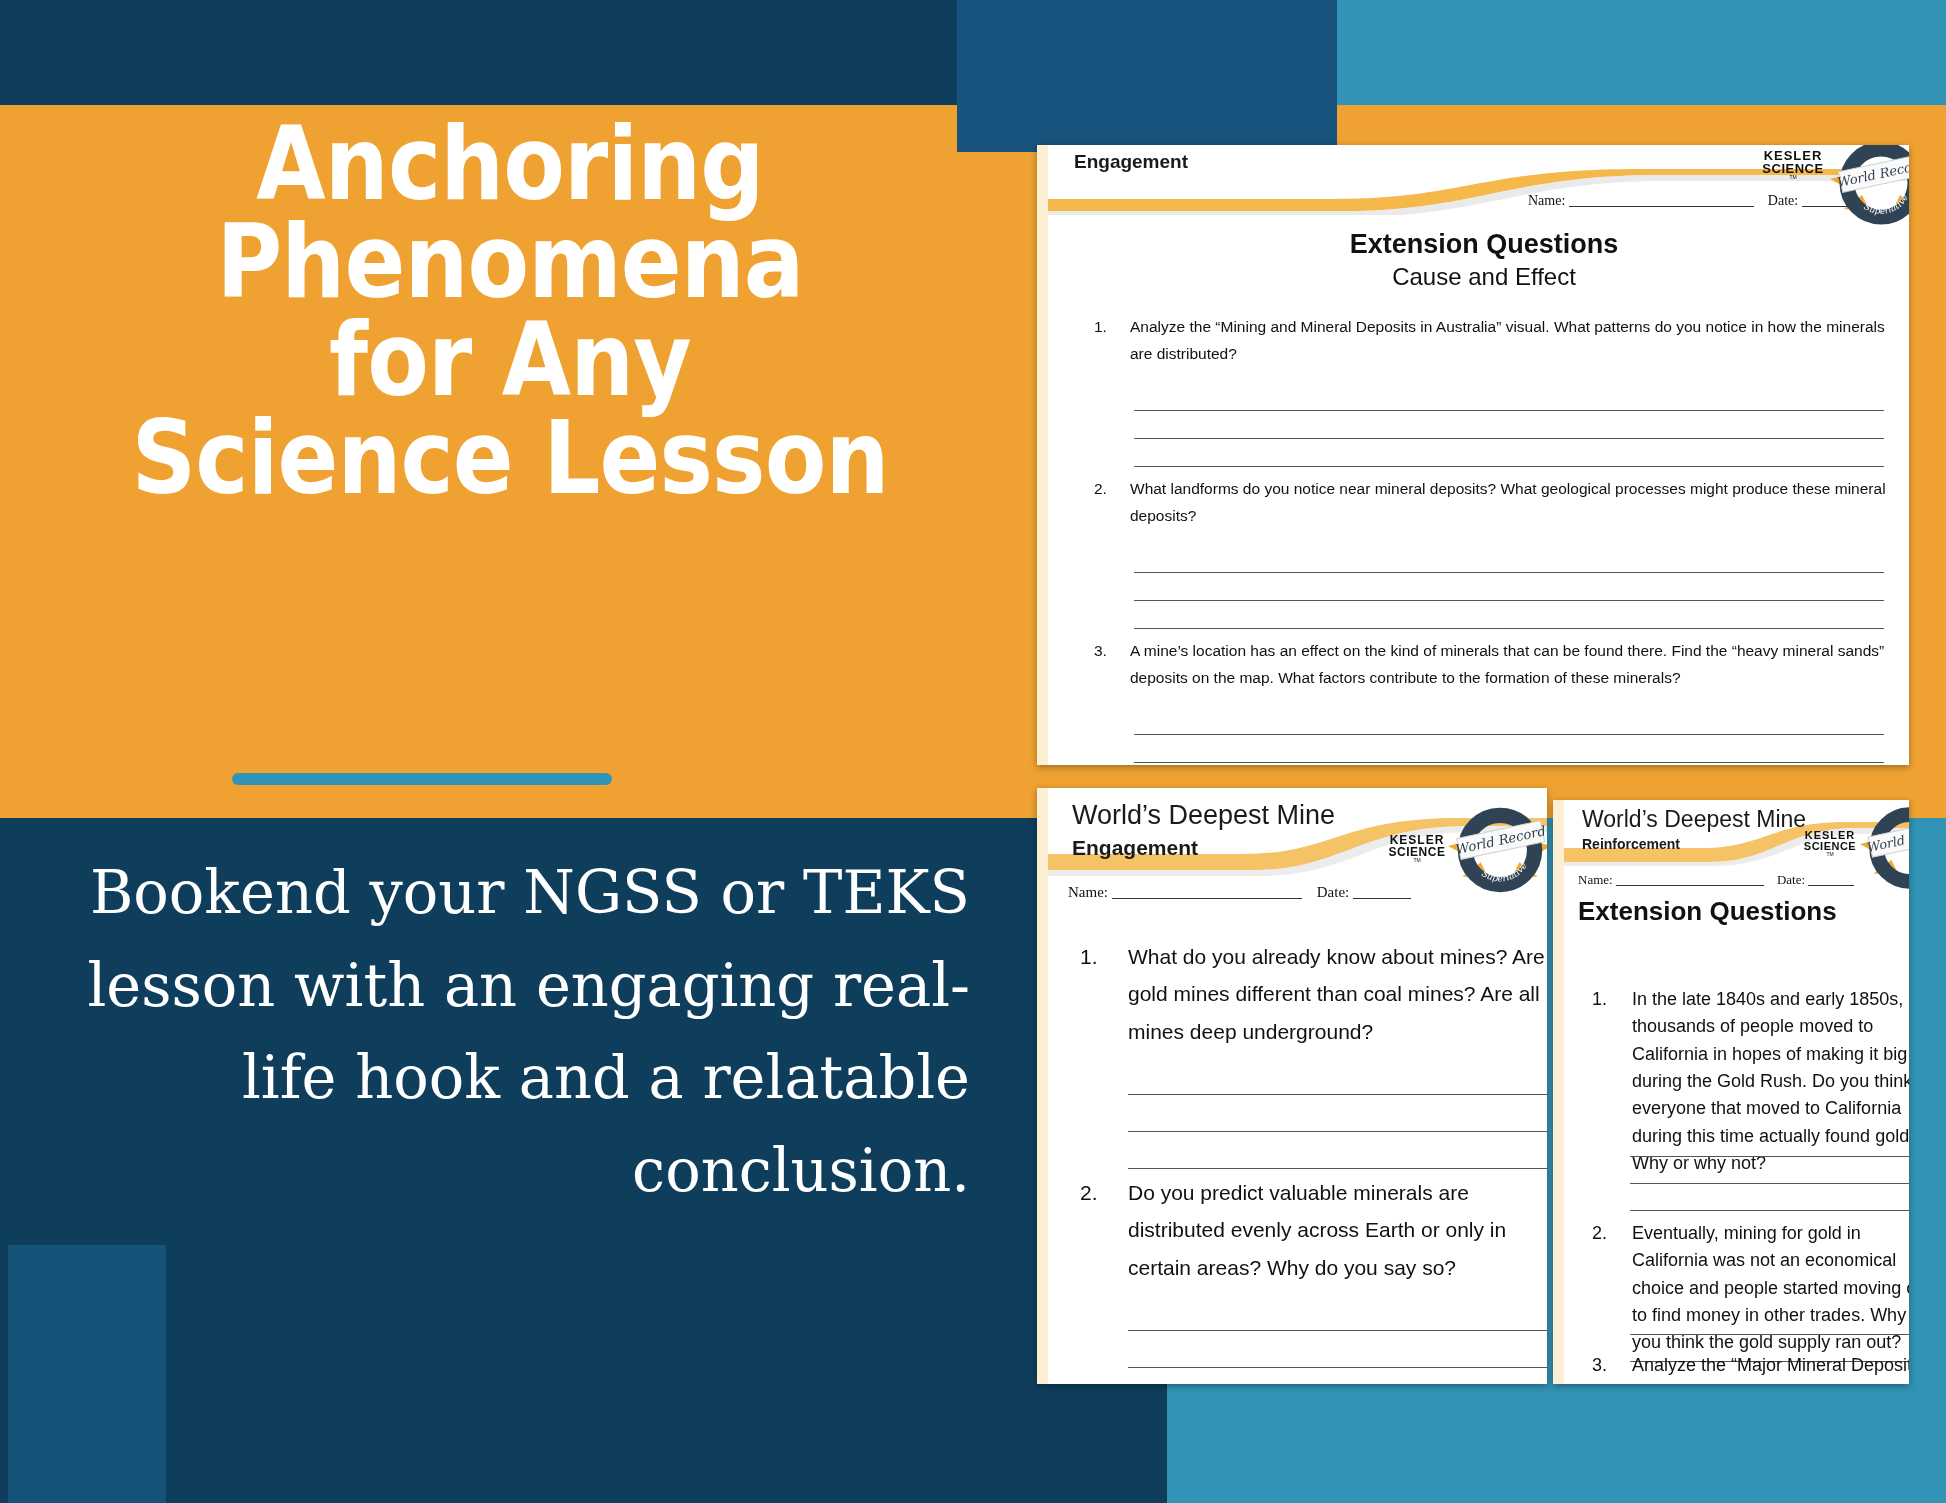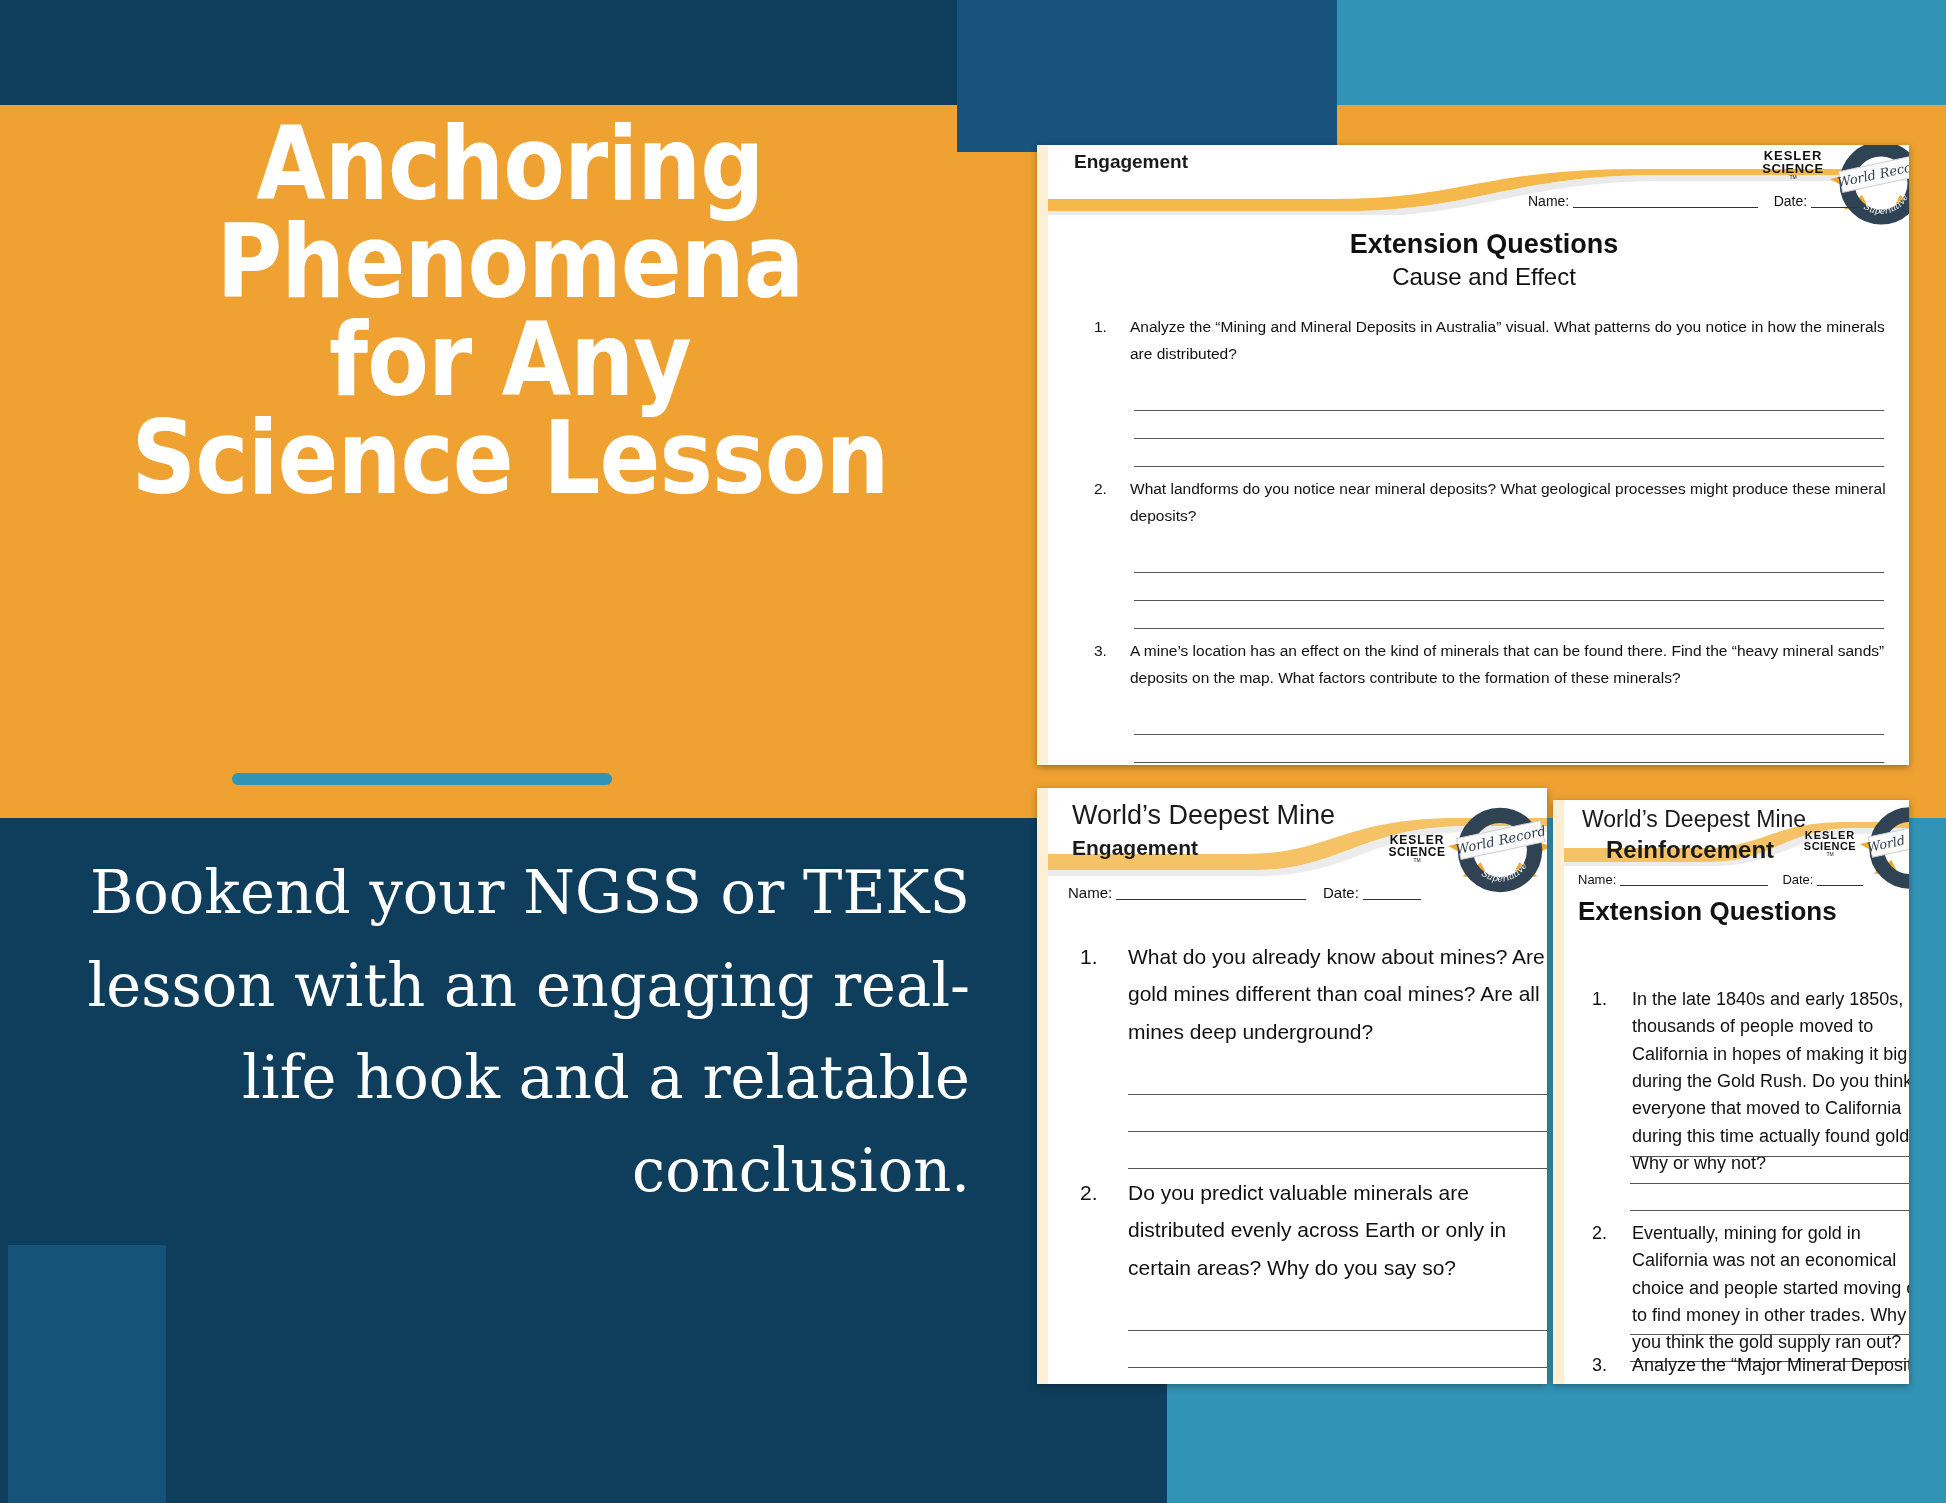--- a/index.html
+++ b/index.html
@@ -54,21 +54,21 @@
 
   .sheet-inner{position:relative;width:100%;height:100%;}
 
   
   .swoosh{position:absolute;left:0;right:0;height:46px;overflow:hidden;}
   .swoosh svg{display:block;width:100%;height:100%;}
 
   .sheet-title{position:absolute;font-weight:700;color:#1a1a1a;}
   .sheet-sub  {position:absolute;font-weight:700;color:#1a1a1a;}
 
-  .namedate{position:absolute;font-family:Liberation Sans, sans-serif;color:#111;white-space:nowrap;}
+  .namedate{position:absolute;font-family:Liberation Serif, serif;color:#111;white-space:nowrap;}
   .namedate .rule{display:inline-block;border-bottom:1.4px solid #333;vertical-align:-2px;}
 
   .doc-h1{position:absolute;font-weight:700;color:#111;}
   .doc-h2{position:absolute;color:#111;}
 
   .q{position:absolute;color:#111;}
   .q .num{position:absolute;left:0;top:0;}
   .q .txt{display:block;}
   .q b{font-weight:400;}
 
@@ -253,21 +253,21 @@
 <div class="sheet" id="sheet-right">
   <div class="sheet-inner">
     <div class="swoosh" style="top:22px;height:44px;">
       <svg viewBox="0 0 356 44" preserveAspectRatio="none">
         <path d="M0,26 L0,40 L150,40 C215,40 230,6 300,6 L356,6 L356,0 L292,0 C214,0 206,26 142,26 Z" fill="#F5C265"></path>
         <path d="M0,40 L150,40 C215,40 230,6 300,6 L356,6 L356,12 L303,12 C238,12 224,44 152,44 L0,44 Z" fill="#DADADA" opacity=".5"></path>
       </svg>
     </div>
 
     <div class="sheet-title" style="left:18px;top:6px;font-size:23px;font-weight:400;">World’s Deepest Mine</div>
-    <div class="sheet-sub" style="left:18px;top:36px;font-size:24px;margin-left:24px;">Reinforcement</div>
+    <div class="sheet-sub" style="left:18px;top:36px;font-size:14px;">Reinforcement</div>
 
     <div class="kesler" style="left:230px;top:30px;width:72px;font-size:11px;">
       <span class="k1">KESLER</span>
       <span class="k2">SCIENCE</span>
       <span class="k3" style="font-size:5px;">TM</span>
     </div>
 
     <div class="badge" style="left:292px;top:4px;">
       <svg width="108" height="92" viewBox="0 0 110 92">
         <polygon points="4,40 30,34 26,52" fill="#F2A930"></polygon>

